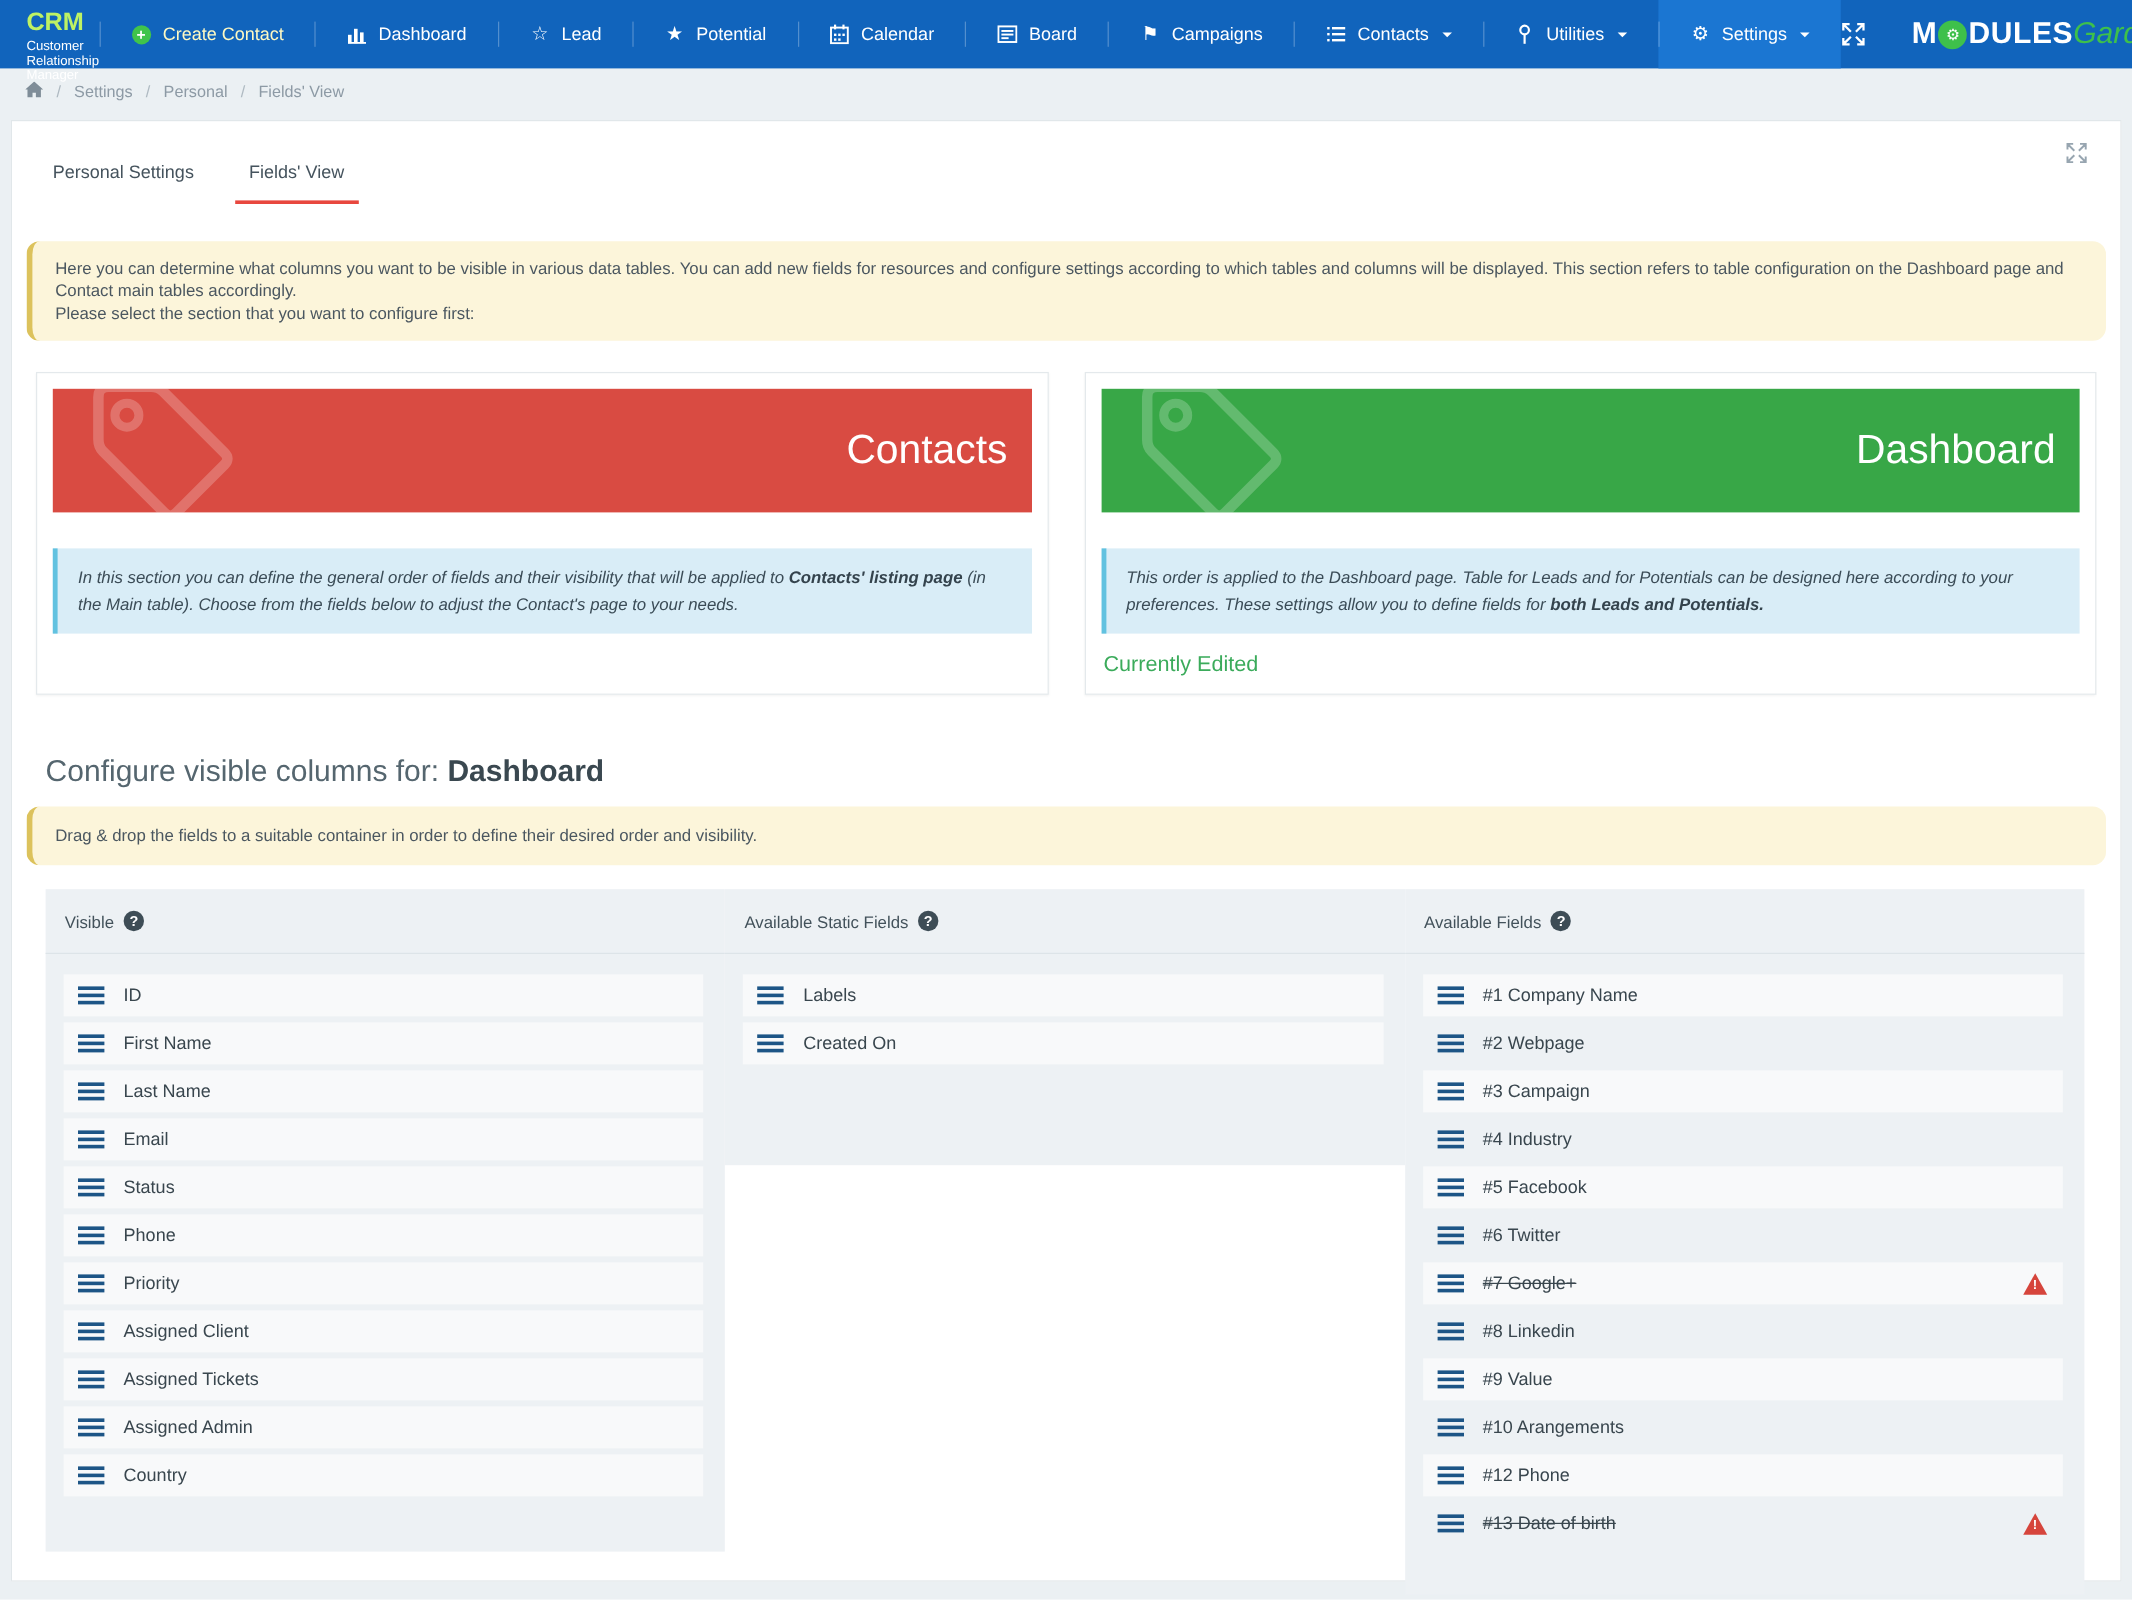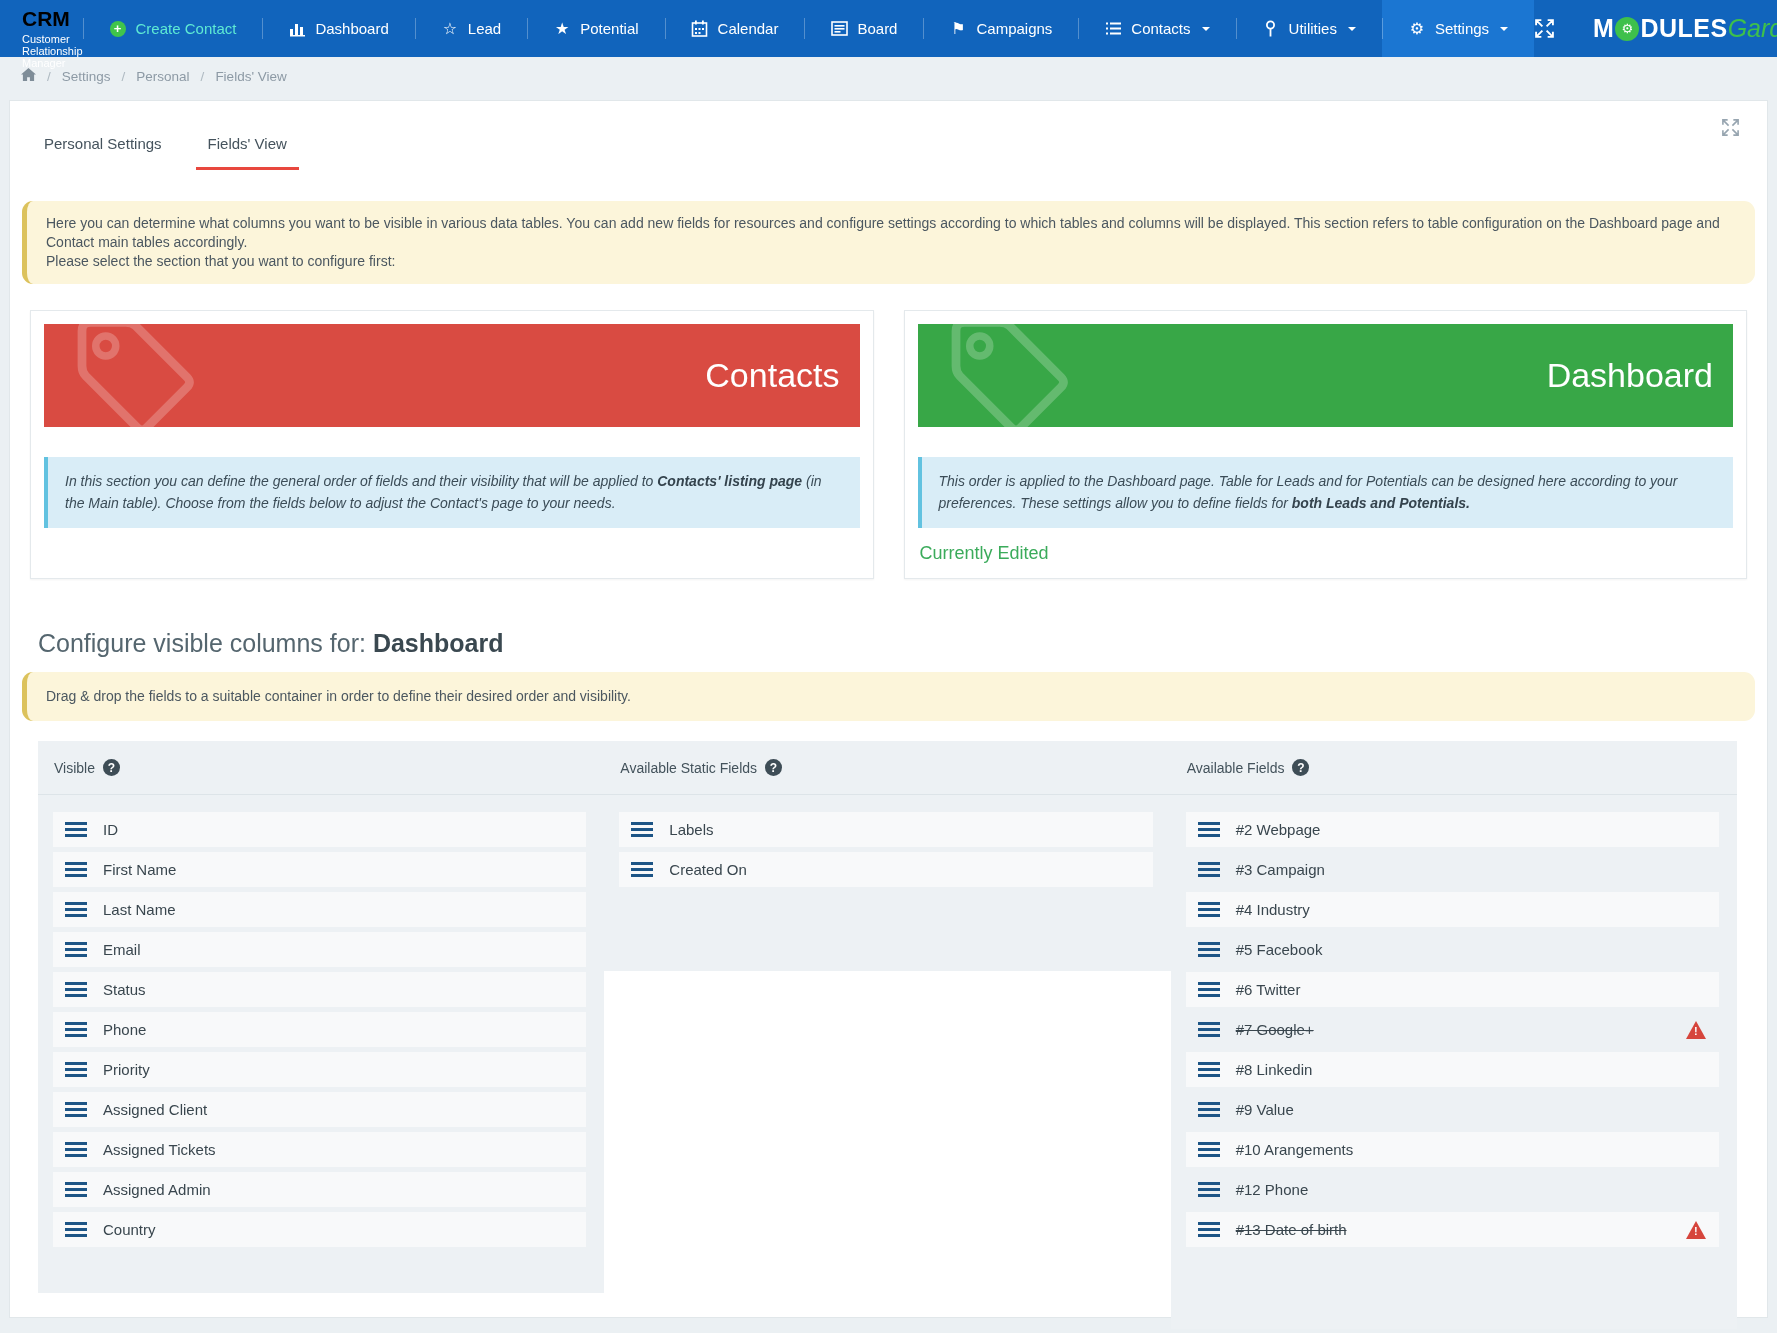--- a/index.html
+++ b/index.html
@@ -2,27 +2,27 @@
 <html><head>
 <meta charset="utf-8">
 <style>
   * { box-sizing: border-box; margin: 0; padding: 0; }
   html,body { width:1777px; height:1333px; overflow:hidden; }
   body { background:#ebf0f3; font-family:"Liberation Sans","DejaVu Sans",sans-serif; color:#39464e; }
 
   
   .navbar { height:57px; background:#1164bc; display:flex; align-items:stretch; color:#fff; }
   .brand { width:295px; padding:7px 0 0 22px; }
-  .brand-name { color:#000000; font-size:21px; font-weight:bold; line-height:23px; }
+  .brand-name { color:#bef264; font-size:21px; font-weight:bold; line-height:23px; }
   .brand-tag { color:#fff; font-size:11px; margin-top:3px; }
   .nav-menu { display:flex; align-items:stretch; }
   .nav-item { position:relative; display:flex; align-items:center; gap:9px; padding:0 26px; font-size:15px; cursor:pointer; white-space:nowrap; }
   .nav-item::before { content:''; position:absolute; left:0; top:18px; height:21px; width:1px; background:rgba(255,255,255,.28); }
   .nav-item.active { background:#1b76d2; }
-  .nav-item.accent { color:#5eead4; }
+  .nav-item.accent { color:#fef9c3; }
   .nav-icon { display:inline-flex; align-items:center; justify-content:center; width:18px; height:18px; }
   .nav-icon svg { display:block; }
   .glyph { font-size:16px; line-height:1; }
   .plus-circle { width:16px; height:16px; border-radius:50%; background:#40c44b; color:#fff; display:inline-flex; align-items:center; justify-content:center; }
   .plus-circle::after { content:'+'; font-size:13px; font-weight:bold; line-height:1; margin-top:-1px; }
   .caret { width:0; height:0; border-left:4px solid transparent; border-right:4px solid transparent; border-top:4px solid currentColor; margin-left:2px; }
   .nav-right { margin-left:auto; display:flex; align-items:center; gap:38px; padding-right:30px; }
   .fs-icon { cursor:pointer; display:inline-flex; }
   .mg-logo { display:flex; align-items:center; font-size:25px; cursor:pointer; }
   .logo-seg { font-weight:bold; color:#fff; letter-spacing:.5px; }
@@ -332,20 +332,24 @@
         </div>
     </div>
     <div class="panel p-available">
       <div class="phead">
         <span>Available Fields</span>
         <span class="qicon"></span>
       </div>
       <div class="field-list">
           <div class="frow">
             <span class="drag-icon"></span>
+            <span class="flabel">#1 Company Name</span>
+          </div>
+          <div class="frow">
+            <span class="drag-icon"></span>
             <span class="flabel">#2 Webpage</span>
           </div>
           <div class="frow">
             <span class="drag-icon"></span>
             <span class="flabel">#3 Campaign</span>
           </div>
           <div class="frow">
             <span class="drag-icon"></span>
             <span class="flabel">#4 Industry</span>
           </div>

